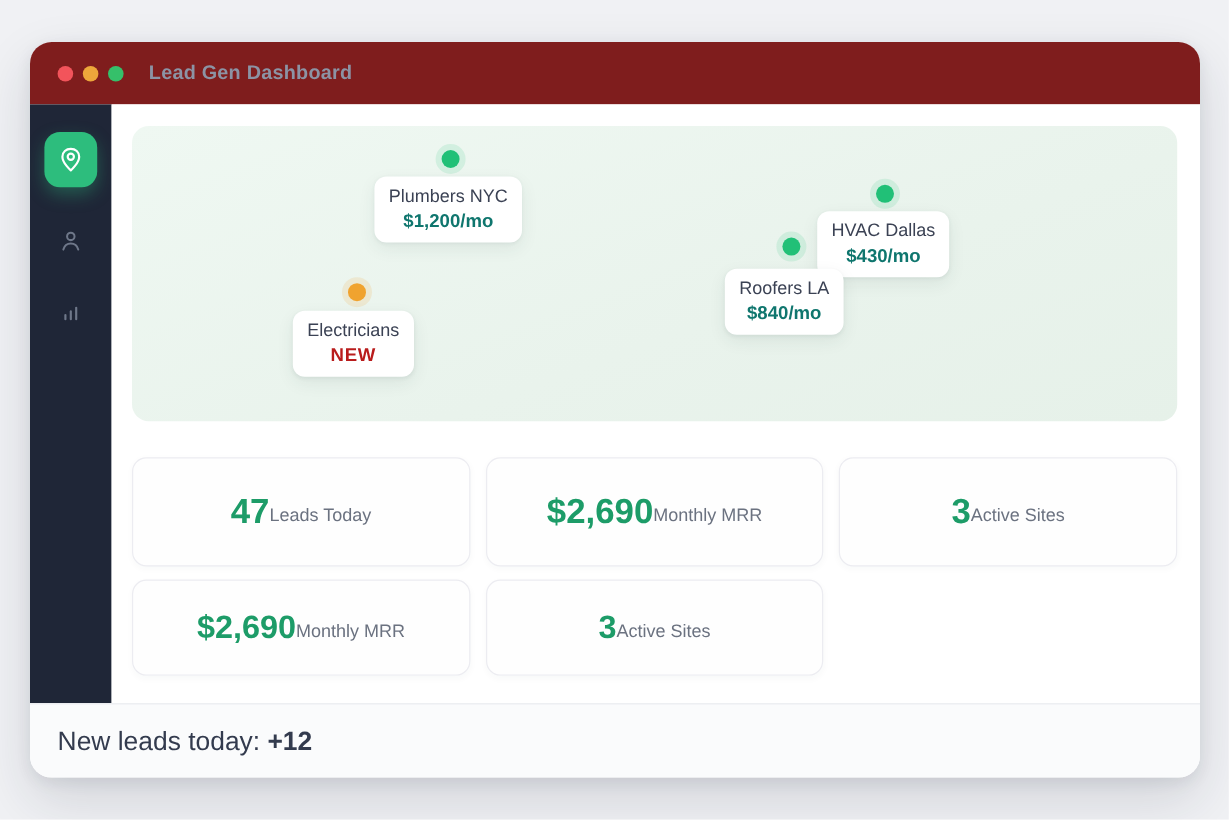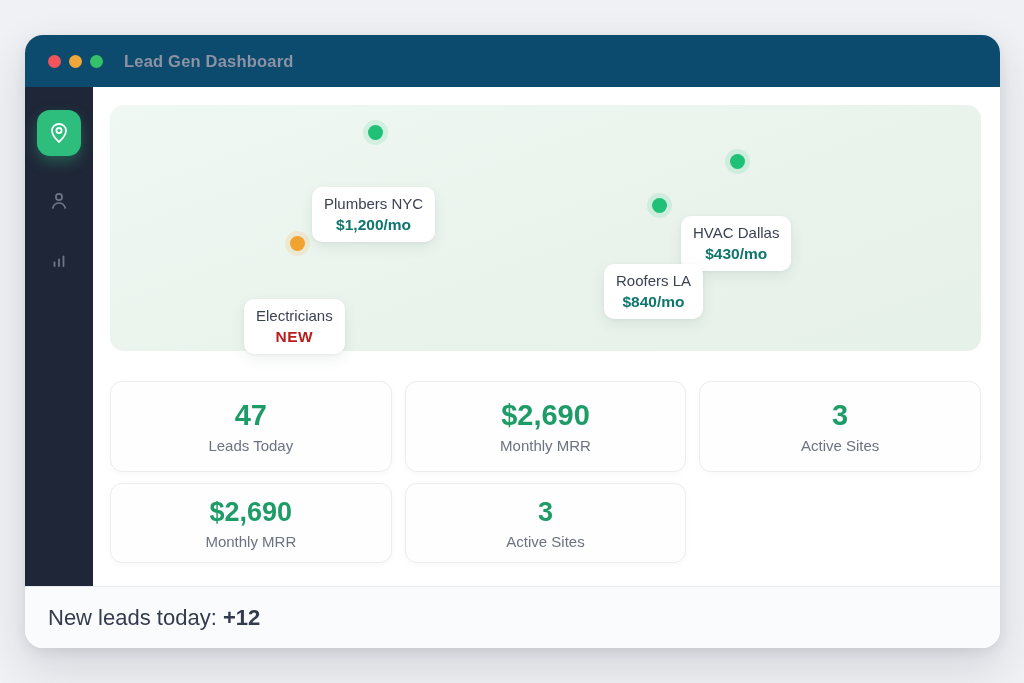--- a/index.html
+++ b/index.html
@@ -10,21 +10,21 @@
     position:relative;
   }
   .window{
     position:absolute; left:25px; top:35px; width:975px; height:613px;
     border-radius:18px; overflow:hidden; background:#ffffff;
     box-shadow:0 18px 45px rgba(30,38,55,.14), 0 4px 12px rgba(30,38,55,.08);
     display:flex; flex-direction:column;
   }
   
   .titlebar{
-    height:52px; flex:0 0 52px; background:#0c4a6e;
+    height:52px; flex:0 0 52px; background:#7f1d1d;
     display:flex; align-items:center; padding-left:23px;
   }
   .lights{ display:flex; gap:8px; align-items:center; }
   .light{ width:13px; height:13px; border-radius:50%; cursor:default; }
   .light.red{ background:#f2545b; }
   .light.yellow{ background:#eda73b; }
   .light.green{ background:#35c06a; }
   .titlebar-title{
     margin-left:21px; color:#8c93a4; font-size:16.5px; font-weight:bold;
     letter-spacing:.2px;
@@ -55,21 +55,21 @@
     background:linear-gradient(160deg,#eff8f2 0%,#e9f3ec 60%,#e6f1e9 100%);
   }
   .pin-dot{
     position:absolute; width:15px; height:15px; border-radius:50%;
   }
   .pin-dot.green{ background:#21c077; box-shadow:0 0 0 5px rgba(33,192,119,.13); }
   .pin-dot.orange{ background:#f0a32f; box-shadow:0 0 0 5px rgba(240,163,47,.15); }
   .pin-card{
     position:absolute; background:#ffffff; border-radius:10px;
     box-shadow:0 5px 14px rgba(40,60,70,.08), 0 1px 3px rgba(40,60,70,.06);
-    padding:7px 12px; text-align:center; white-space:nowrap; cursor:pointer;margin-top:40px;
+    padding:7px 12px; text-align:center; white-space:nowrap; cursor:pointer;
   }
   .pin-name{ color:#3b4254; font-size:15px; line-height:20px; }
   .pin-value{ color:#0f766e; font-size:15.5px; font-weight:bold; line-height:21px; }
   .pin-value.new{ color:#b91c1c; letter-spacing:.5px; }
   
   .dot-plumbers{ left:258px; top:20px; }
   .dot-hvac{ left:620px; top:49px; }
   .dot-roofers{ left:542px; top:93px; }
   .dot-electricians{ left:180px; top:131px; }
   
@@ -78,21 +78,21 @@
   .card-roofers{ left:494px; top:119px; }
   .card-electricians{ left:134px; top:154px; }
   
   .stats-grid{
     display:grid; grid-template-columns:repeat(3,1fr); gap:13px;
   }
   .stats-grid.row1{ margin-top:30px; }
   .stats-grid.row2{ margin-top:11px; }
   .stat-card{
     background:#fefefe; border:1px solid #ececf1; border-radius:12px;
-    display:flex; flex-direction:column; align-items:center; justify-content:center;
+    display:flex; flex-direction:row; align-items:center; justify-content:center;
     box-shadow:0 2px 6px rgba(40,50,70,.03);
   }
   .row1 .stat-card{ height:91px; }
   .row2 .stat-card{ height:80px; }
   .stat-value{ color:#1d9c68; font-size:29px; font-weight:bold; line-height:32px; }
   .row2 .stat-value{ font-size:27px; line-height:30px; }
   .stat-value sup{ font-size:16px; vertical-align:super; font-weight:bold; }
   .stat-label{ margin-top:6px; color:#6b7280; font-size:15px; }
   .stat-label .strong{ color:#2d3446; font-weight:bold; margin-left:4px; }
   

